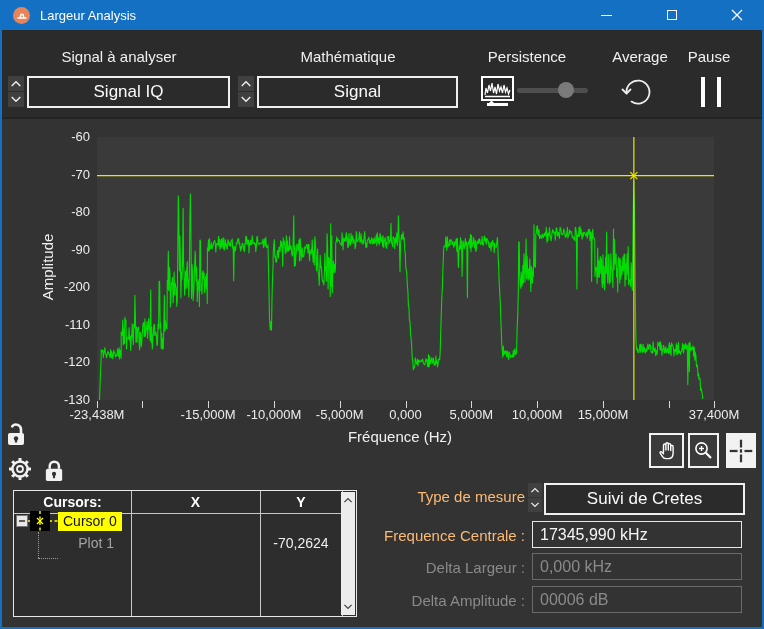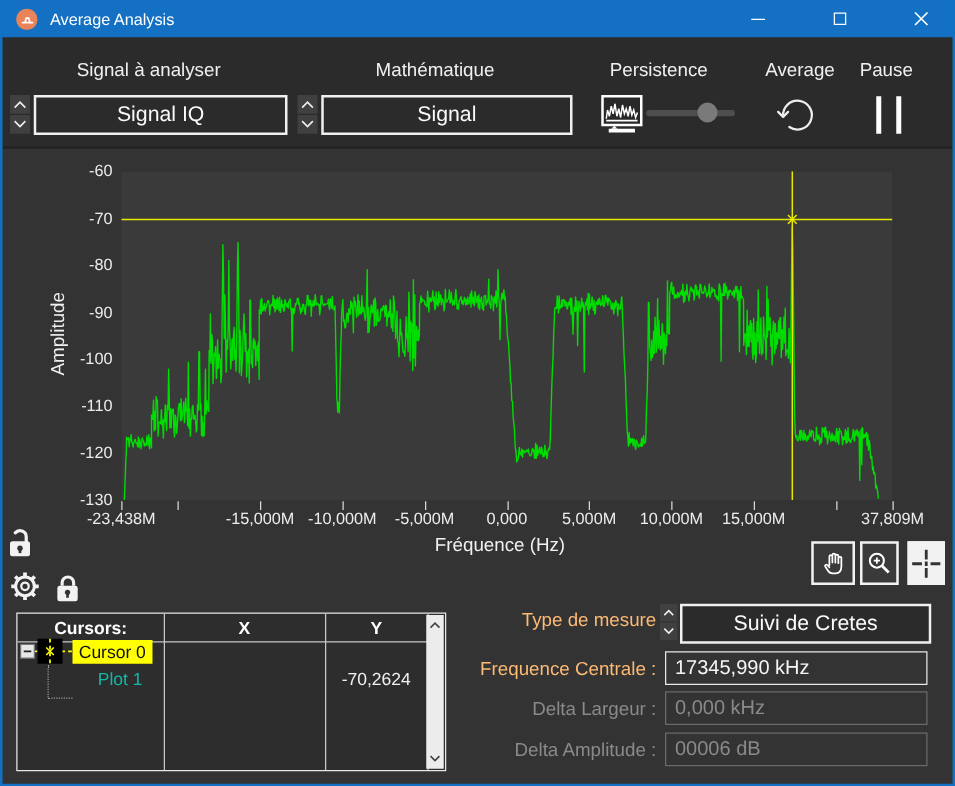--- a/index.html
+++ b/index.html
@@ -44,21 +44,21 @@
   .tool-btn { position:absolute; top:433px; height:35px; border:2px solid #f2f2f2; background:#3a3a3a; display:flex; align-items:center; justify-content:center; }
   .tool-hand { left:649px; width:35px; } .tool-zoom { left:688px; width:31px; }
   .tool-cross { left:726px; width:30px; background:#f2f2f2; }
   .side-icon { position:absolute; }
   
   .cursor-table { position:absolute; left:13px; top:490px; width:344px; height:127px; border:1px solid #e8e8e8; background:var(--table-bg,#2d2d2d); }
   .tbl-header-cell { position:absolute; top:0; height:22px; line-height:22px; text-align:center; font-size:14px; font-weight:bold; color:#fff; }
   .tbl-sep-v { position:absolute; top:0; bottom:0; width:1px; background:#c8c8c8; }
   .tbl-sep-h { position:absolute; left:0; right:14px; top:22px; height:1px; background:#c8c8c8; }
   .cursor-cell { position:absolute; left:44px; top:21px; height:19px; line-height:19px; padding:0 5px; background:var(--highlight-yellow,#ffff00); color:#111; font-size:14px; }
-  .plot-cell { position:absolute; left:45px; top:44px; width:55px; text-align:right; font-size:14px; color:#14b8a6; }
+  .plot-cell { position:absolute; left:45px; top:44px; width:55px; text-align:right; font-size:14px; color:#a3a3a3; }
   .val-x { position:absolute; left:117px; top:44px; width:129px; text-align:center; font-size:14px; color:#f0f0f0; }
   .val-y { position:absolute; left:246px; top:44px; width:82px; text-align:center; font-size:14px; color:#f0f0f0; }
   .tree-vline { position:absolute; left:24px; top:41px; height:26px; border-left:1px dotted #999; }
   .tree-hline { position:absolute; left:24px; top:67px; width:20px; border-top:1px dotted #999; }
   .tbl-scrollbar { position:absolute; right:1px; top:1px; bottom:1px; width:14px; background:#ececec; }
   .sb-btn { position:absolute; left:0; width:14px; height:14px; display:flex; align-items:center; justify-content:center; }
   .sb-up { top:1px; } .sb-dn { bottom:1px; }
   .measure-label { position:absolute; left:365px; width:160px; text-align:right; font-size:15px; color:#fdba74; }
   .measure-label.disabled { color:var(--disabled-text,#8a8a8a); }
   .measure-input { position:absolute; left:532px; width:210px; height:27px; line-height:25px; padding-left:7px; font-size:16px;
@@ -69,21 +69,21 @@
 <body>
 
 <div class="window">
 
   <div class="titlebar">
     <span class="app-icon">
       <svg width="12" height="11" viewBox="0 0 12 11">
         <path d="M2 8 h8 M4 8 L5 4.5 h2 L8 8" stroke="#fff" stroke-width="1.4" fill="none" stroke-linecap="round"></path>
       </svg>
     </span>
-    <span class="title-text">Average Analysis</span>
+    <span class="title-text">Largeur Analysis</span>
     <div class="win-btn btn-min">
         <span class="glyph-min"></span>
       </div>
     <div class="win-btn btn-max">
         <span class="glyph-max"></span>
       </div>
     <div class="win-btn btn-close">
       <svg width="12" height="12" viewBox="0 0 12 12">
         <path d="M1 1 L11 11 M11 1 L1 11" stroke="#fff" stroke-width="1.3"></path>
       </svg>
@@ -209,21 +209,21 @@
           <line x1="15" y1="2" x2="15" y2="11"></line>
             <line x1="15" y1="19" x2="15" y2="28"></line>
           <line x1="15" y1="13" x2="15" y2="17"></line>
         </g>
       </svg>
     </div>
   <div class="ytick-label" style="top: 129px;">-60</div>
       <div class="ytick-label" style="top: 166.571px;">-70</div>
       <div class="ytick-label" style="top: 204.143px;">-80</div>
       <div class="ytick-label" style="top: 241.714px;">-90</div>
-      <div class="ytick-label" style="top: 279.286px;">-100</div>
+      <div class="ytick-label" style="top: 279.286px;">-200</div>
       <div class="ytick-label" style="top: 316.857px;">-110</div>
       <div class="ytick-label" style="top: 354.429px;">-120</div>
       <div class="ytick-label" style="top: 392px;">-130</div>
       <div class="xtick-mark" style="left: 97px;"></div>
       <div class="xtick-label" style="left: 55px;">-23,438M</div>
       <div class="xtick-mark" style="left: 142.252px;"></div>
       <div class="xtick-mark" style="left: 208.064px;"></div>
       <div class="xtick-label" style="left: 166.064px;">-15,000M</div>
       <div class="xtick-mark" style="left: 273.876px;"></div>
       <div class="xtick-label" style="left: 231.876px;">-10,000M</div>
@@ -232,21 +232,21 @@
       <div class="xtick-mark" style="left: 405.5px;"></div>
       <div class="xtick-label" style="left: 363.5px;">0,000</div>
       <div class="xtick-mark" style="left: 471.312px;"></div>
       <div class="xtick-label" style="left: 429.312px;">5,000M</div>
       <div class="xtick-mark" style="left: 537.124px;"></div>
       <div class="xtick-label" style="left: 495.124px;">10,000M</div>
       <div class="xtick-mark" style="left: 602.936px;"></div>
       <div class="xtick-label" style="left: 560.936px;">15,000M</div>
       <div class="xtick-mark" style="left: 668.748px;"></div>
       <div class="xtick-mark" style="left: 714px;"></div>
-      <div class="xtick-label" style="left: 672px;">37,809M</div>
+      <div class="xtick-label" style="left: 672px;">37,400M</div>
     </div>
 
   <div class="cursor-table">
     <div class="tbl-header-cell" style="left:0;width:117px;">Cursors:</div>
     <div class="tbl-header-cell" style="left:117px;width:129px;">X</div>
     <div class="tbl-header-cell" style="left:246px;width:82px;">Y</div>
     <div class="tbl-sep-v" style="left:117px;"></div>
     <div class="tbl-sep-v" style="left:246px;"></div>
     <div class="tbl-sep-v" style="left:328px;"></div>
     <div class="tbl-sep-h"></div>

